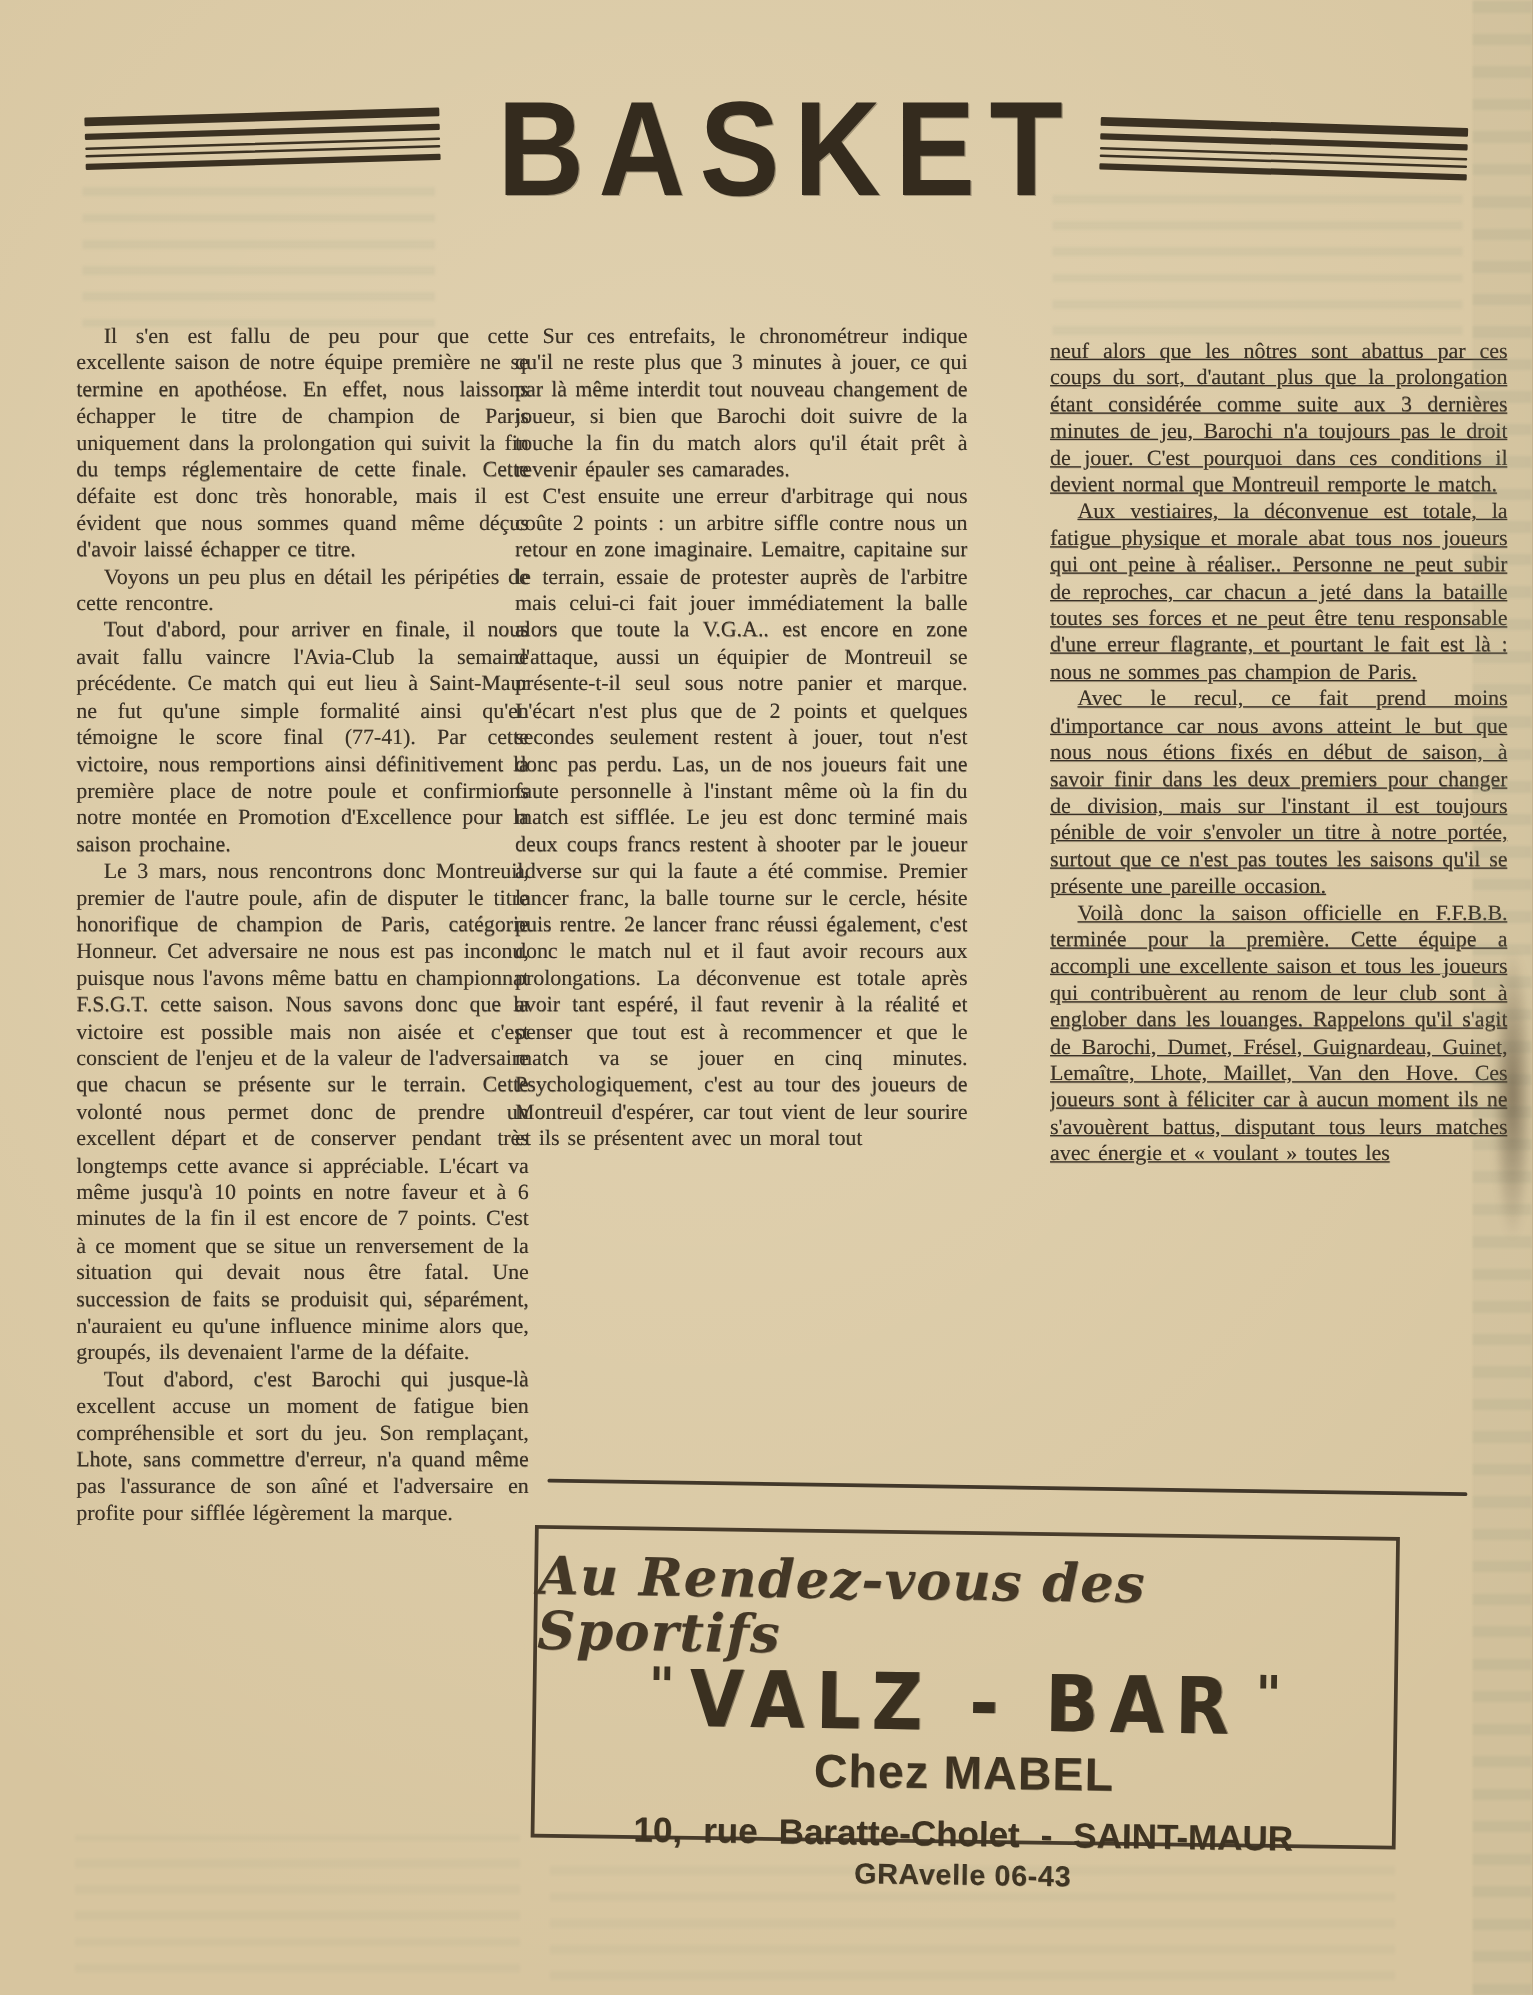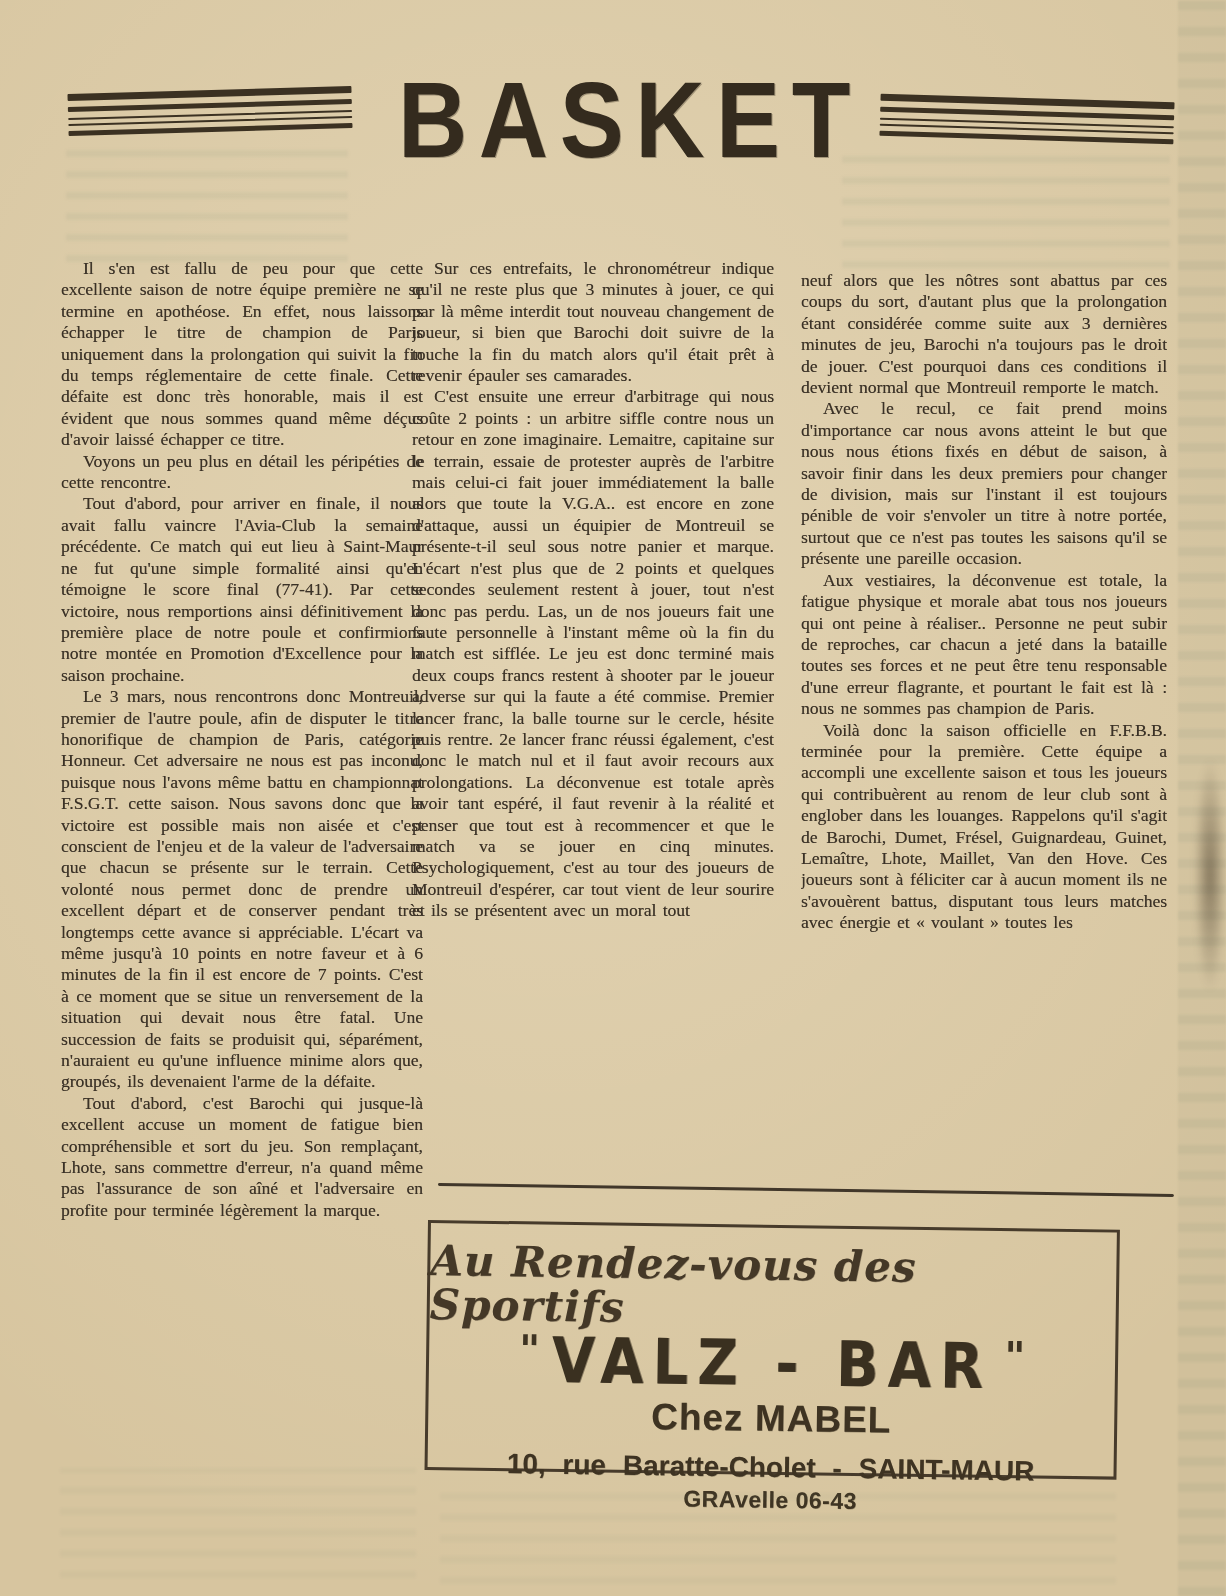--- a/index.html
+++ b/index.html
@@ -40,21 +40,21 @@
     font-size:17.5px;line-height:21.4px;
     text-align:justify;
     color:#3a3126;
     word-spacing:2px;
     text-shadow:0.25px 0.25px 0 rgba(58,49,38,0.55);
   }
   .col p{margin:0;text-indent:22px;}
   .col p.cont{text-indent:0;}
   .col-1{left:61px;max-height:1200px;overflow:hidden;}
   .col-2{left:412px;max-height:912px;overflow:hidden;}
-  .col-3{left:801px;top:270px;width:366px;max-height:900px;overflow:hidden;}
+  .col-3{left:840px;top:270px;width:366px;max-height:900px;overflow:hidden;text-decoration:underline;}
   
   .separator{
     position:absolute;left:438px;top:1183px;width:736px;height:3px;
     background:#41372a;border-radius:2px;
     transform:rotate(0.85deg);transform-origin:left center;
   }
   
   .ad{
     position:absolute;left:428px;top:1220px;width:692px;height:250px;
     border:3px solid #473b2b;
@@ -137,32 +137,32 @@
     <i></i>
     <i></i>
     <i></i>
   </div>
 
   <section class="col col-1">
     <p>Il s'en est fallu de peu pour que cette excellente saison de notre équipe première ne se termine en apothéose. En effet, nous laissons échapper le titre de champion de Paris uniquement dans la prolongation qui suivit la fin du temps réglementaire de cette finale. Cette défaite est donc très honorable, mais il est évident que nous sommes quand même déçus d'avoir laissé échapper ce titre.</p>
     <p>Voyons un peu plus en détail les péripéties de cette rencontre.</p>
     <p>Tout d'abord, pour arriver en finale, il nous avait fallu vaincre l'Avia-Club la semaine précédente. Ce match qui eut lieu à Saint-Maur ne fut qu'une simple formalité ainsi qu'en témoigne le score final (77-41). Par cette victoire, nous remportions ainsi définitivement la première place de notre poule et confirmions notre montée en Promotion d'Excellence pour la saison prochaine.</p>
     <p>Le 3 mars, nous rencontrons donc Montreuil, premier de l'autre poule, afin de disputer le titre honorifique de champion de Paris, catégorie Honneur. Cet adversaire ne nous est pas inconu, puisque nous l'avons même battu en championnat F.S.G.T. cette saison. Nous savons donc que la victoire est possible mais non aisée et c'est conscient de l'enjeu et de la valeur de l'adversaire que chacun se présente sur le terrain. Cette volonté nous permet donc de prendre un excellent départ et de conserver pendant très longtemps cette avance si appréciable. L'écart va même jusqu'à 10 points en notre faveur et à 6 minutes de la fin il est encore de 7 points. C'est à ce moment que se situe un renversement de la situation qui devait nous être fatal. Une succession de faits se produisit qui, séparément, n'auraient eu qu'une influence minime alors que, groupés, ils devenaient l'arme de la défaite.</p>
-    <p>Tout d'abord, c'est Barochi qui jusque-là excellent accuse un moment de fatigue bien compréhensible et sort du jeu. Son remplaçant, Lhote, sans commettre d'erreur, n'a quand même pas l'assurance de son aîné et l'adversaire en profite pour terminée légèrement la marque.</p>
+    <p>Tout d'abord, c'est Barochi qui jusque-là excellent accuse un moment de fatigue bien compréhensible et sort du jeu. Son remplaçant, Lhote, sans commettre d'erreur, n'a quand même pas l'assurance de son aîné et l'adversaire en profite pour sifflée légèrement la marque.</p>
   </section>
 
   <section class="col col-2">
     <p>Sur ces entrefaits, le chronométreur indique qu'il ne reste plus que 3 minutes à jouer, ce qui par là même interdit tout nouveau changement de joueur, si bien que Barochi doit suivre de la touche la fin du match alors qu'il était prêt à revenir épauler ses camarades.</p>
     <p>C'est ensuite une erreur d'arbitrage qui nous coûte 2 points : un arbitre siffle contre nous un retour en zone imaginaire. Lemaitre, capitaine sur le terrain, essaie de protester auprès de l'arbitre mais celui-ci fait jouer immédiatement la balle alors que toute la V.G.A.. est encore en zone d'attaque, aussi un équipier de Montreuil se présente-t-il seul sous notre panier et marque. L'écart n'est plus que de 2 points et quelques secondes seulement restent à jouer, tout n'est donc pas perdu. Las, un de nos joueurs fait une faute personnelle à l'instant même où la fin du match est sifflée. Le jeu est donc terminé mais deux coups francs restent à shooter par le joueur adverse sur qui la faute a été commise. Premier lancer franc, la balle tourne sur le cercle, hésite puis rentre. 2e lancer franc réussi également, c'est donc le match nul et il faut avoir recours aux prolongations. La déconvenue est totale après avoir tant espéré, il faut revenir à la réalité et penser que tout est à recommencer et que le match va se jouer en cinq minutes. Psychologiquement, c'est au tour des joueurs de Montreuil d'espérer, car tout vient de leur sourire et ils se présentent avec un moral tout</p>
   </section>
 
   <section class="col col-3">
     <p class="cont">neuf alors que les nôtres sont abattus par ces coups du sort, d'autant plus que la prolongation étant considérée comme suite aux 3 dernières minutes de jeu, Barochi n'a toujours pas le droit de jouer. C'est pourquoi dans ces conditions il devient normal que Montreuil remporte le match.</p>
+    <p>Aux vestiaires, la déconvenue est totale, la fatigue physique et morale abat tous nos joueurs qui ont peine à réaliser.. Personne ne peut subir de reproches, car chacun a jeté dans la bataille toutes ses forces et ne peut être tenu responsable d'une erreur flagrante, et pourtant le fait est là : nous ne sommes pas champion de Paris.</p>
     <p>Avec le recul, ce fait prend moins d'importance car nous avons atteint le but que nous nous étions fixés en début de saison, à savoir finir dans les deux premiers pour changer de division, mais sur l'instant il est toujours pénible de voir s'envoler un titre à notre portée, surtout que ce n'est pas toutes les saisons qu'il se présente une pareille occasion.</p>
-    <p>Aux vestiaires, la déconvenue est totale, la fatigue physique et morale abat tous nos joueurs qui ont peine à réaliser.. Personne ne peut subir de reproches, car chacun a jeté dans la bataille toutes ses forces et ne peut être tenu responsable d'une erreur flagrante, et pourtant le fait est là : nous ne sommes pas champion de Paris.</p>
     <p>Voilà donc la saison officielle en F.F.B.B. terminée pour la première. Cette équipe a accompli une excellente saison et tous les joueurs qui contribuèrent au renom de leur club sont à englober dans les louanges. Rappelons qu'il s'agit de Barochi, Dumet, Frésel, Guignardeau, Guinet, Lemaître, Lhote, Maillet, Van den Hove. Ces joueurs sont à féliciter car à aucun moment ils ne s'avouèrent battus, disputant tous leurs matches avec énergie et « voulant » toutes les</p>
   </section>
 
   <div class="separator"></div>
 
   <div class="ad">
     <div class="ad-tagline">Au Rendez-vous des Sportifs</div>
     <div class="ad-name-row">
       <span class="q">"</span>
       <span class="ad-name">VALZ - BAR</span>

